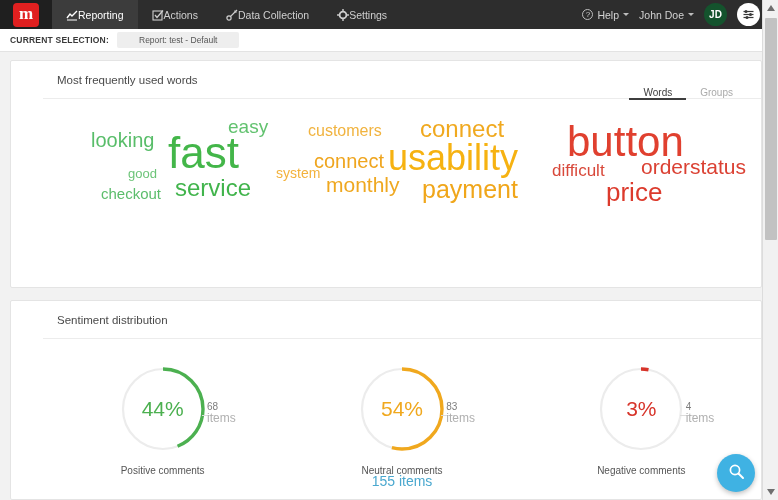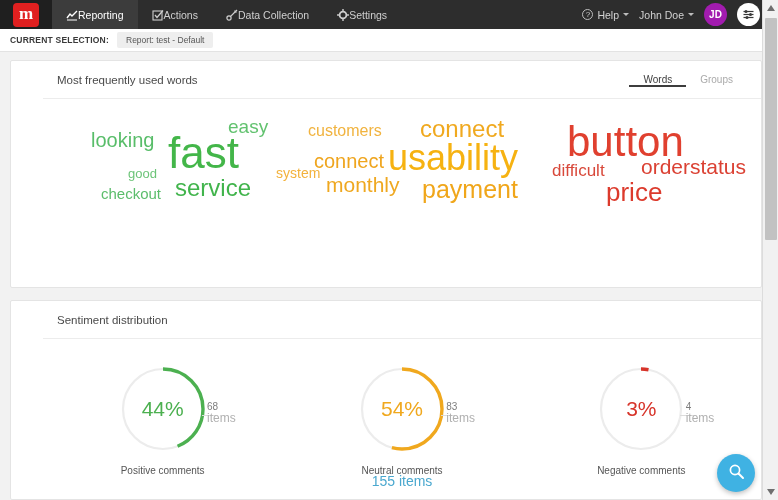--- a/index.html
+++ b/index.html
@@ -39,52 +39,52 @@
     margin-left: auto; display: flex; align-items: center; gap: 10px;
     padding-right: 10px; color: #d2d2d2; font-size: 10.5px;
   }
   .nav-right .chunk { display: flex; align-items: center; gap: 4px; cursor: pointer; }
   .caret { width: 0; height: 0; border-left: 3px solid transparent; border-right: 3px solid transparent; border-top: 3.5px solid #bdbdbd; }
   .circle-q {
     width: 11px; height: 11px; border-radius: 50%; border: 1px solid #bdbdbd;
     font-size: 8px; line-height: 9px; text-align: center; color: #cfcfcf;
   }
   .avatar {
-    width: 23px; height: 23px; border-radius: 50%; background: #a21caf;
+    width: 23px; height: 23px; border-radius: 50%; background: #14532d;
     color: #fff; font-size: 10px; font-weight: bold;
     display: flex; align-items: center; justify-content: center; cursor: pointer;
   }
   .sliders-btn {
     width: 23px; height: 23px; border-radius: 50%; background: #ffffff;
     display: flex; align-items: center; justify-content: center; cursor: pointer;
   }
 
   
   .selbar {
     position: absolute; left: 0; top: 29px; width: 770px; height: 23px;
     background: #ffffff; border-bottom: 1px solid #e3e3e3;
     display: flex; align-items: center; padding-left: 10px; gap: 8px;
   }
   .selbar-label { font-size: 8.5px; font-weight: bold; color: #3a3a3a; letter-spacing: .2px; }
   .selbar-chip {
     background: #eeeeee; color: #555; font-size: 8.5px;
-    padding: 3px 9px; border-radius: 2px;
+    padding: 3px 22px; border-radius: 2px;
   }
 
   
   .card {
     position: absolute; background: #ffffff;
     border: 1px solid #e4e4e4; border-radius: 2px; padding-left: 32px;
   }
   .card-head {
     height: 38px; border-bottom: 1px solid #ececec;
     display: flex; align-items: center; padding: 0 14px;
   }
   .card-title { font-size: 11.5px; color: #4a4a4a; }
-  .tabs { margin-left: auto; display: flex; align-items: center; height: 38px; }
+  .tabs { margin-left: auto; display: flex; align-items: flex-end; height: 38px; }
   .tab {
     display: flex; align-items: center; padding: 0 14px;
     font-size: 10px; color: #aaaaaa; cursor: pointer;
     border-bottom: 2px solid transparent; margin-bottom: -1px;
   }
   .tab.active { color: #3d3d3d; border-bottom-color: #3d3d3d; }
 
   
   #cloud-card { left: 10px; top: 60px; width: 752px; height: 228px; }
   .cloud { position: relative; width: 100%; height: 188px; }

